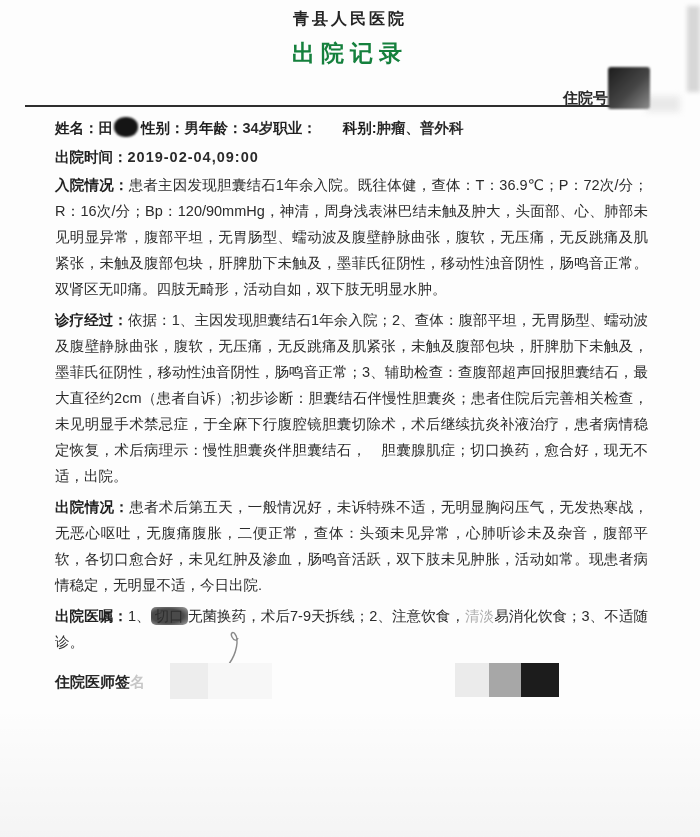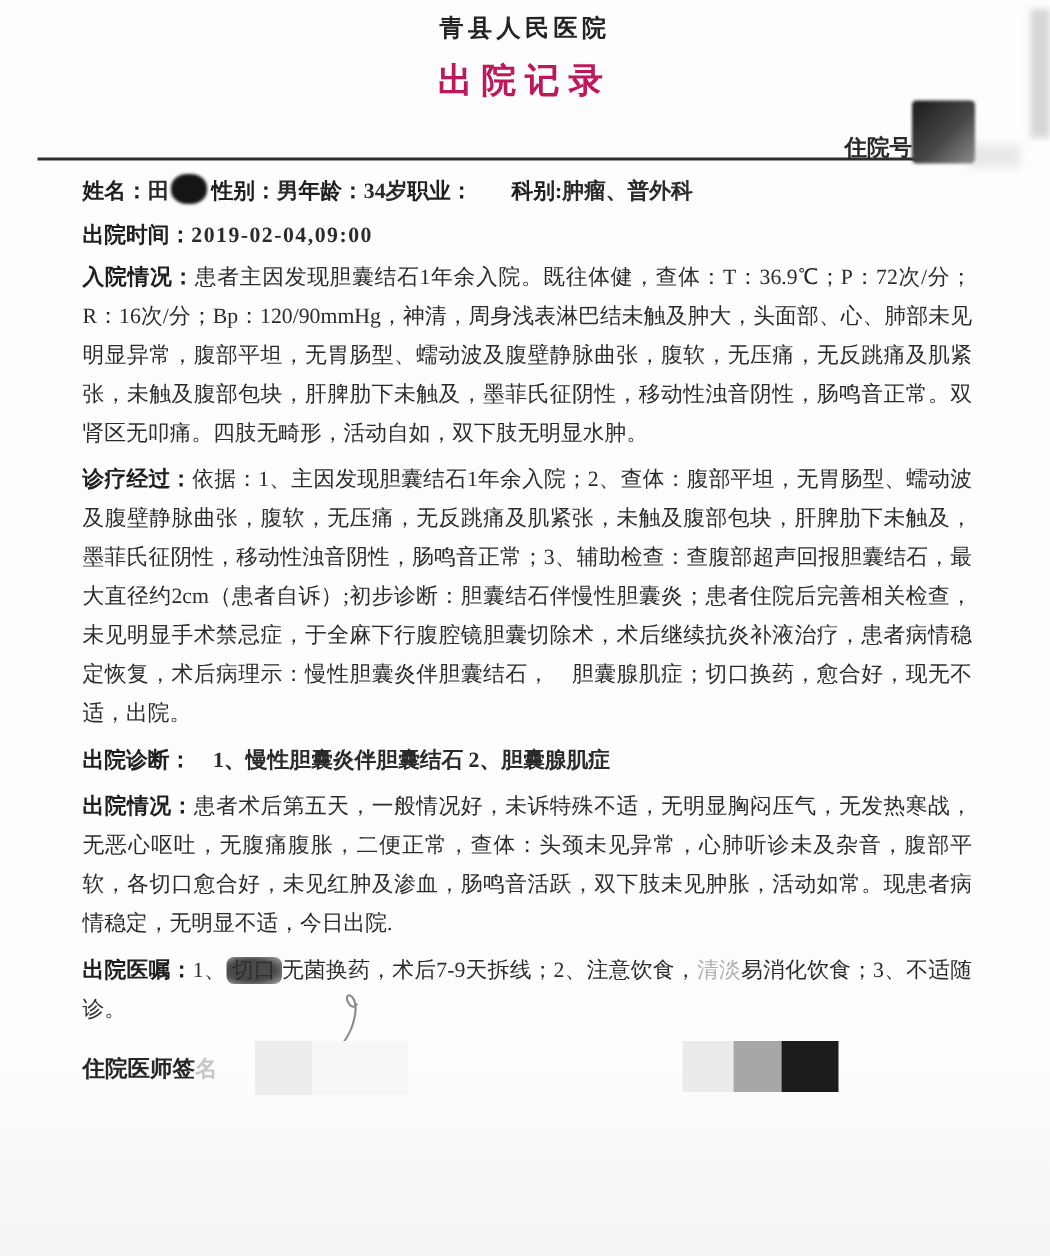--- a/index.html
+++ b/index.html
@@ -3,31 +3,31 @@
 <meta charset="utf-8">
 <style>
   html,body{margin:0;padding:0;}
   body{
     width:700px;height:837px;overflow:hidden;
     background:#f6f6f6;
     font-family:"Liberation Sans","DejaVu Sans",sans-serif;
   }
   .page{
     position:relative;width:700px;height:837px;
-    background:#fdfdfd;color:#2b2b2b;font-family:Liberation Serif, serif;
+    background:#fdfdfd;color:#2b2b2b;
   }
   
   .scan-edge{position:absolute;top:6px;right:0;width:13px;height:86px;background:#d7d7d7;filter:blur(2px);}
   .scan-smear{position:absolute;top:96px;right:20px;width:34px;height:16px;background:#e9e9e9;filter:blur(3px);}
   .bottom-shade{position:absolute;left:0;right:0;bottom:0;height:130px;
     background:linear-gradient(180deg,rgba(0,0,0,0) 0%,rgba(0,0,0,0.035) 100%);}
   
   .header{padding-top:9px;text-align:center;}
   .hospital{font-size:16px;font-weight:700;letter-spacing:3px;color:#242424;}
-  .doc-title{margin-top:8px;font-size:23px;font-weight:700;letter-spacing:6px;color:#be185d;}
+  .doc-title{margin-top:8px;font-size:23px;font-weight:700;letter-spacing:6px;color:#15803d;}
   
   .adm-area{position:relative;height:36px;}
   .adm-label{position:absolute;right:92px;top:20px;font-size:15px;font-weight:700;color:#2a2a2a;}
   .adm-redaction{position:absolute;right:50px;top:-2px;width:42px;height:42px;border-radius:3px;
     background:linear-gradient(135deg,#1c1c1c 0%,#454545 55%,#8d8d8d 100%);filter:blur(1.2px);}
   .rule{border:none;border-top:2px solid #2e2e2e;margin:0 83px 0 25px;}
   
   .doc-body{padding:6px 52px 0 55px;font-size:14.5px;line-height:26px;color:#2b2b2b;}
   .para{margin:0;text-align:justify;}
   .lbl{font-weight:700;color:#1f1f1f;}
@@ -95,23 +95,20 @@
 
     <p class="para">
       <span class="lbl">入院情况：</span><span>患者主因发现胆囊结石1年余入院。既往体健，查体：T：36.9℃；P：72次/分；R：16次/分；Bp：120/90mmHg，神清，周身浅表淋巴结未触及肿大，头面部、心、肺部未见明显异常，腹部平坦，无胃肠型、蠕动波及腹壁静脉曲张，腹软，无压痛，无反跳痛及肌紧张，未触及腹部包块，肝脾肋下未触及，墨菲氏征阴性，移动性浊音阴性，肠鸣音正常。双肾区无叩痛。四肢无畸形，活动自如，双下肢无明显水肿。</span>
     </p>
 
 
     <p class="para pad-top">
       <span class="lbl">诊疗经过：</span><span>依据：1、主因发现胆囊结石1年余入院；2、查体：腹部平坦，无胃肠型、蠕动波及腹壁静脉曲张，腹软，无压痛，无反跳痛及肌紧张，未触及腹部包块，肝脾肋下未触及，墨菲氏征阴性，移动性浊音阴性，肠鸣音正常；3、辅助检查：查腹部超声回报胆囊结石，最大直径约2cm（患者自诉）;初步诊断：胆囊结石伴慢性胆囊炎；患者住院后完善相关检查，未见明显手术禁忌症，于全麻下行腹腔镜胆囊切除术，术后继续抗炎补液治疗，患者病情稳定恢复，术后病理示：慢性胆囊炎伴胆囊结石，　胆囊腺肌症；切口换药，愈合好，现无不适，出院。</span>
     </p>
 
-    <p class="para diag pad-top">
-      <span class="lbl">出院诊断：</span><span class="val">　1、慢性胆囊炎伴胆囊结石 2、胆囊腺肌症</span>
-    </p>
 
     <p class="para pad-top">
       <span class="lbl">出院情况：</span><span>患者术后第五天，一般情况好，未诉特殊不适，无明显胸闷压气，无发热寒战，无恶心呕吐，无腹痛腹胀，二便正常，查体：头颈未见异常，心肺听诊未及杂音，腹部平软，各切口愈合好，未见红肿及渗血，肠鸣音活跃，双下肢未见肿胀，活动如常。现患者病情稳定，无明显不适，今日出院.</span>
     </p>
 
     <p class="para pad-top">
       <span class="lbl">出院医嘱：</span><span>1、</span><span class="smudge">切口</span><span>无菌换药，术后7-9天拆线；2、注意饮食，</span><span class="faded">清淡</span><span>易消化饮食；3、不适随诊。</span>
     </p>
 
     <div class="sig-row">

